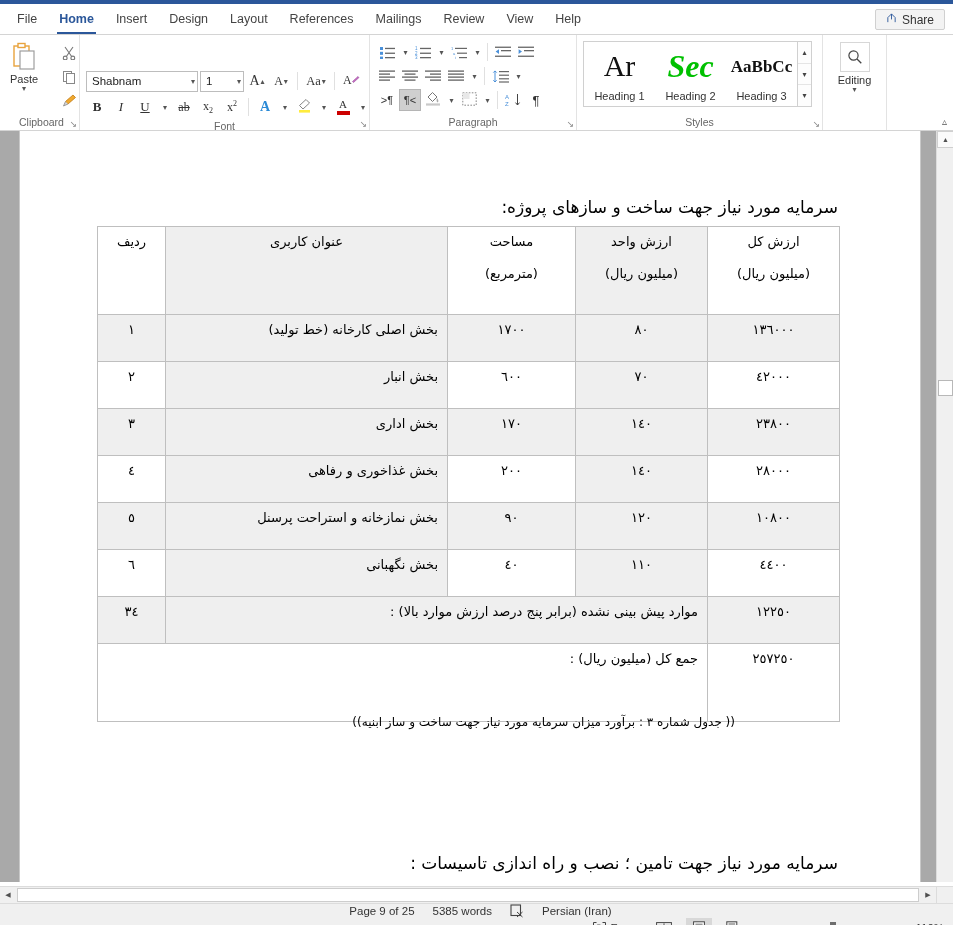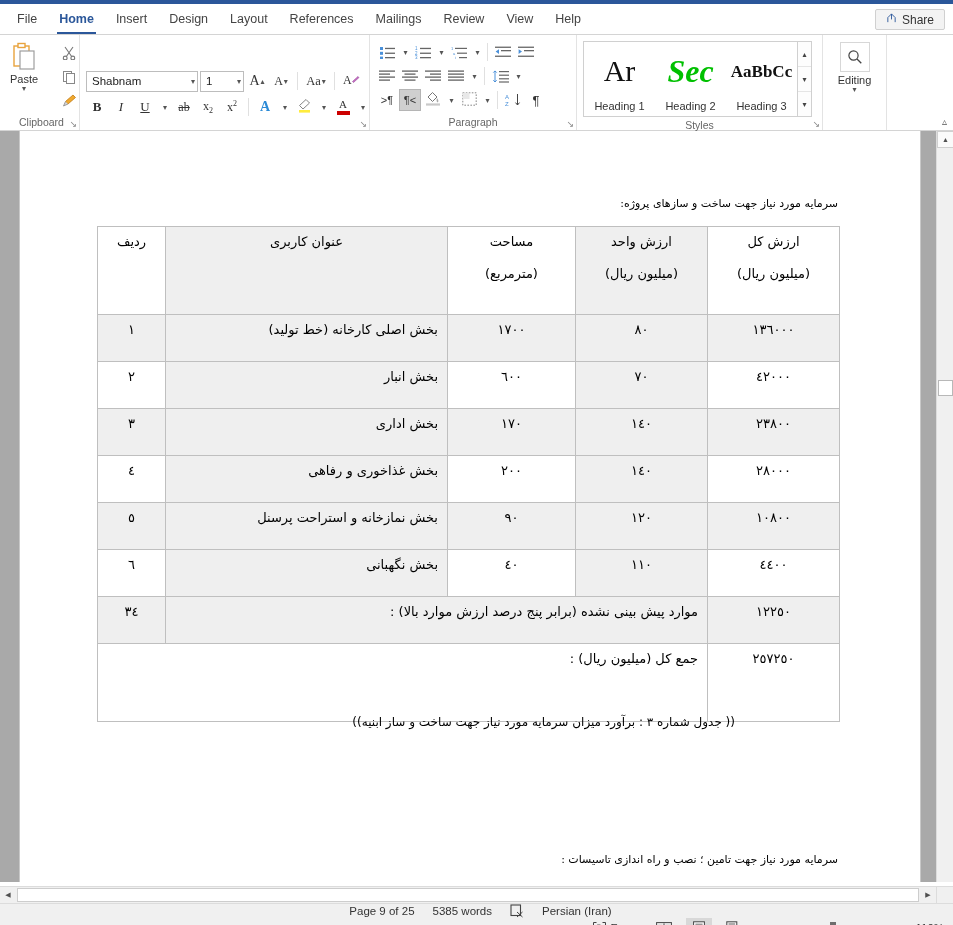--- a/index.html
+++ b/index.html
@@ -147,21 +147,21 @@
   
   .para-body { display: flex; flex-direction: column; gap: 2px; padding-top: 3px; }
   .para-row { display: flex; align-items: center; gap: 1px; }
 
   
   .styles-body { display: flex; align-items: flex-start; padding-top: 3px; }
   .gallery {
     display: flex;
     border: 1px solid #d0d0d0;
     background: #fff;
-    height: 76px;
+    height: 66px;
   }
   .style-item {
     width: 71px;
     display: flex; flex-direction: column;
     align-items: center; justify-content: flex-end;
     padding-bottom: 4px;
     cursor: pointer;
   }
   .style-prev {
     flex: 1;
@@ -226,21 +226,21 @@
   }
   .page-inner {
     position: relative;
     width: 100%; height: 100%;
     direction: rtl;
     font-family: "DejaVu Sans", sans-serif;
   }
 
   .doc-line {
     position: absolute;
-    font-size: 11px;
+    font-size: 17px;
     color: #000;
     white-space: nowrap;
     direction: rtl;
     text-align: right;
   }
   #intro-line { top: 66px; right: 82px; }
   #caption-line { top: 584px; right: 185px; font-size: 12px; }
   #bottom-line { top: 722px; right: 82px; }
 
   
@@ -524,20 +524,21 @@
           <span style="display:flex;flex-direction:column;align-items:center;">
             <span style="font-family:'Liberation Serif',serif;font-size:11px;line-height:11px;color:#333;">A</span>
             <span style="width:13px;height:3.5px;background:#cc0000;display:block;margin-top:1px;"></span>
           </span>
         </div>
         <div class="ibtn" style="min-width:13px">
           <span class="caret8">▾</span>
         </div>
       </div>
     </div>
+    <div class="rgroup-label">Font</div>
     <div class="rgroup-launcher">↘</div>
   </div>
 
   <div class="rgroup" style="width:207px">
     <div class="rgroup-body para-body">
       <div class="para-row">
         <div class="ibtn">
           <svg width="15" height="13" viewBox="0 0 15 13">
             <rect x="0" y="1" width="3" height="3" fill="#4a90d9"></rect>
               <rect x="5" y="1.8" width="10" height="1.3" fill="#666"></rect>

